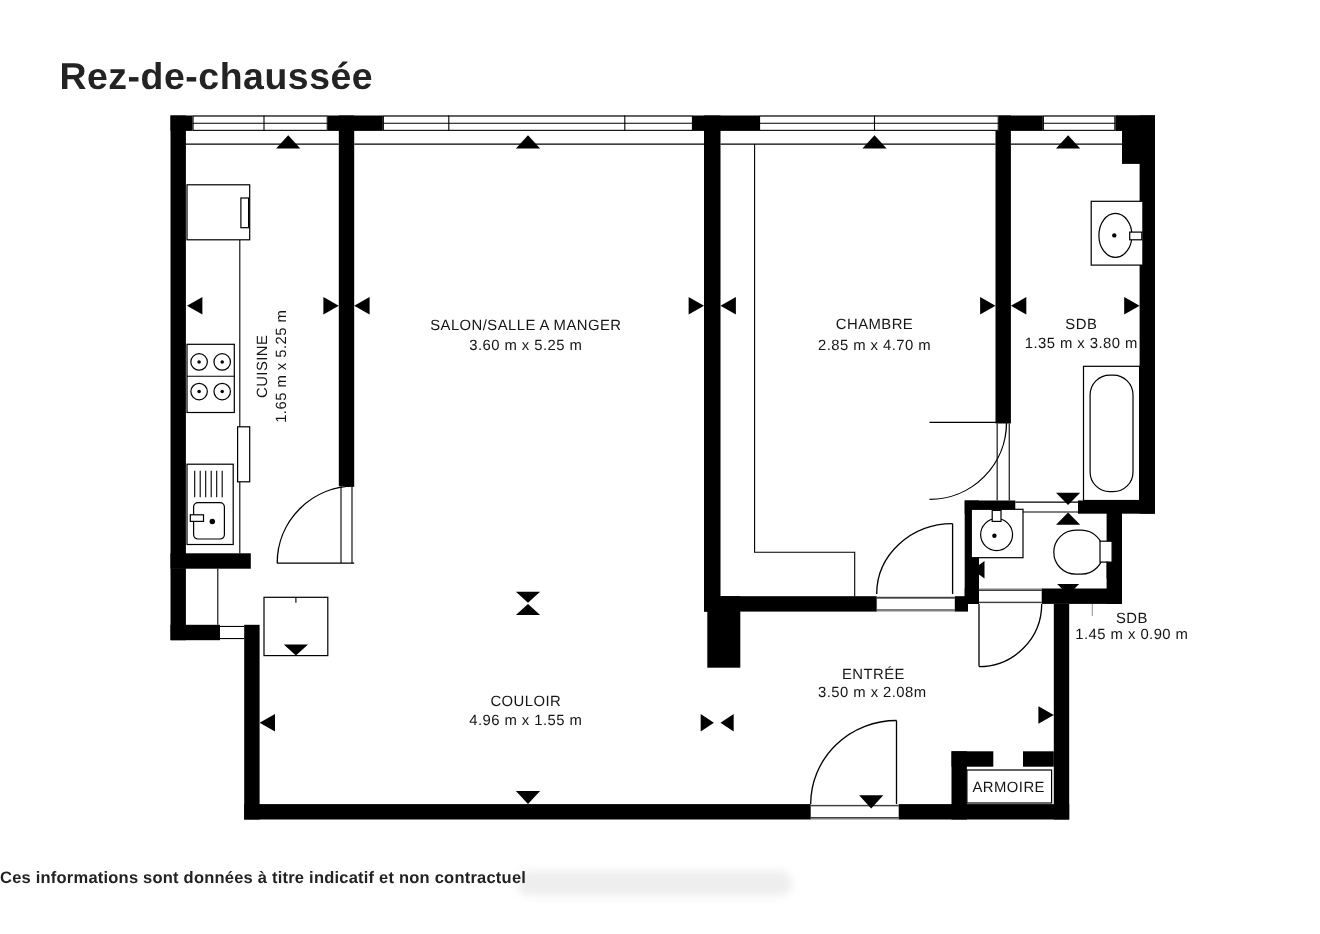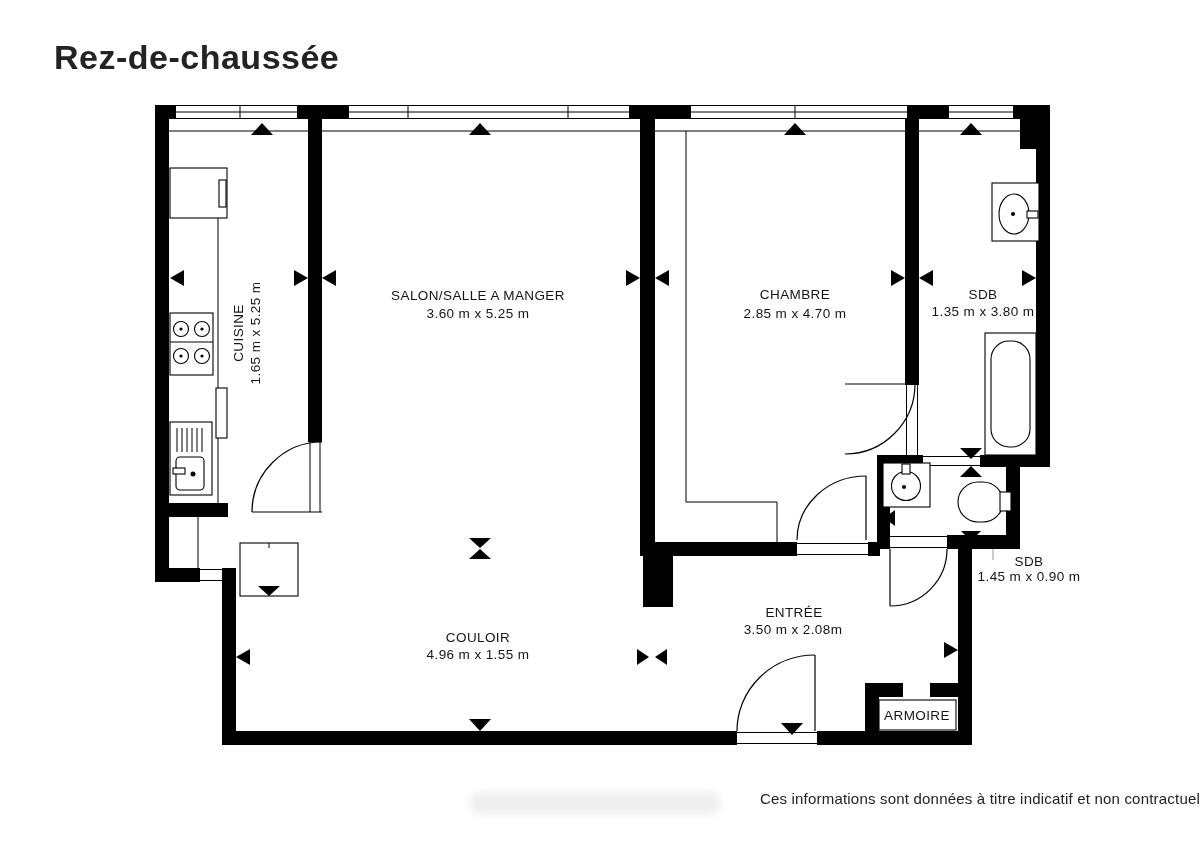--- a/index.html
+++ b/index.html
@@ -1,21 +1,21 @@
 <!DOCTYPE html>
 <html><head>
 <meta charset="utf-8">
 <style>
   html,body{margin:0;padding:0;background:#ffffff;}
   .stage{position:relative;width:1200px;height:849px;background:#fff;overflow:hidden;
          font-family:"Liberation Sans",sans-serif;}
-  .title{position:absolute;left:54px;top:38px;font-size:34px;font-weight:700;
+  .title{position:absolute;left:54px;top:51px;font-size:34px;font-weight:700;
          color:#232323;letter-spacing:.5px;}
-  .footer{position:absolute;left:0;top:790px;width:100%;text-align:right;
-          font-size:15px;font-weight:400;color:#222;letter-spacing:.2px;}
+  .footer{position:absolute;left:0;top:790px;width:100%;text-align:left;
+          font-size:15px;font-weight:700;color:#222;letter-spacing:.2px;}
   .smudge{position:absolute;left:470px;top:792px;width:250px;height:22px;
           background:rgba(160,160,160,.18);filter:blur(4px);border-radius:10px;}
   svg{position:absolute;left:0;top:0;}
   .w{fill:#000;stroke:none;}
   .ln{stroke:#000;stroke-width:1;fill:none;}
   .fx{stroke:#000;stroke-width:1.1;fill:#fff;}
   .arc{stroke:#000;stroke-width:1.2;fill:none;}
   .tri{fill:#000;stroke:none;}
   .lbl{font-family:"Liberation Sans",sans-serif;font-size:13.5px;fill:#151515;letter-spacing:.4px;}
   .lead{stroke:#9a9a9a;stroke-width:1;}

